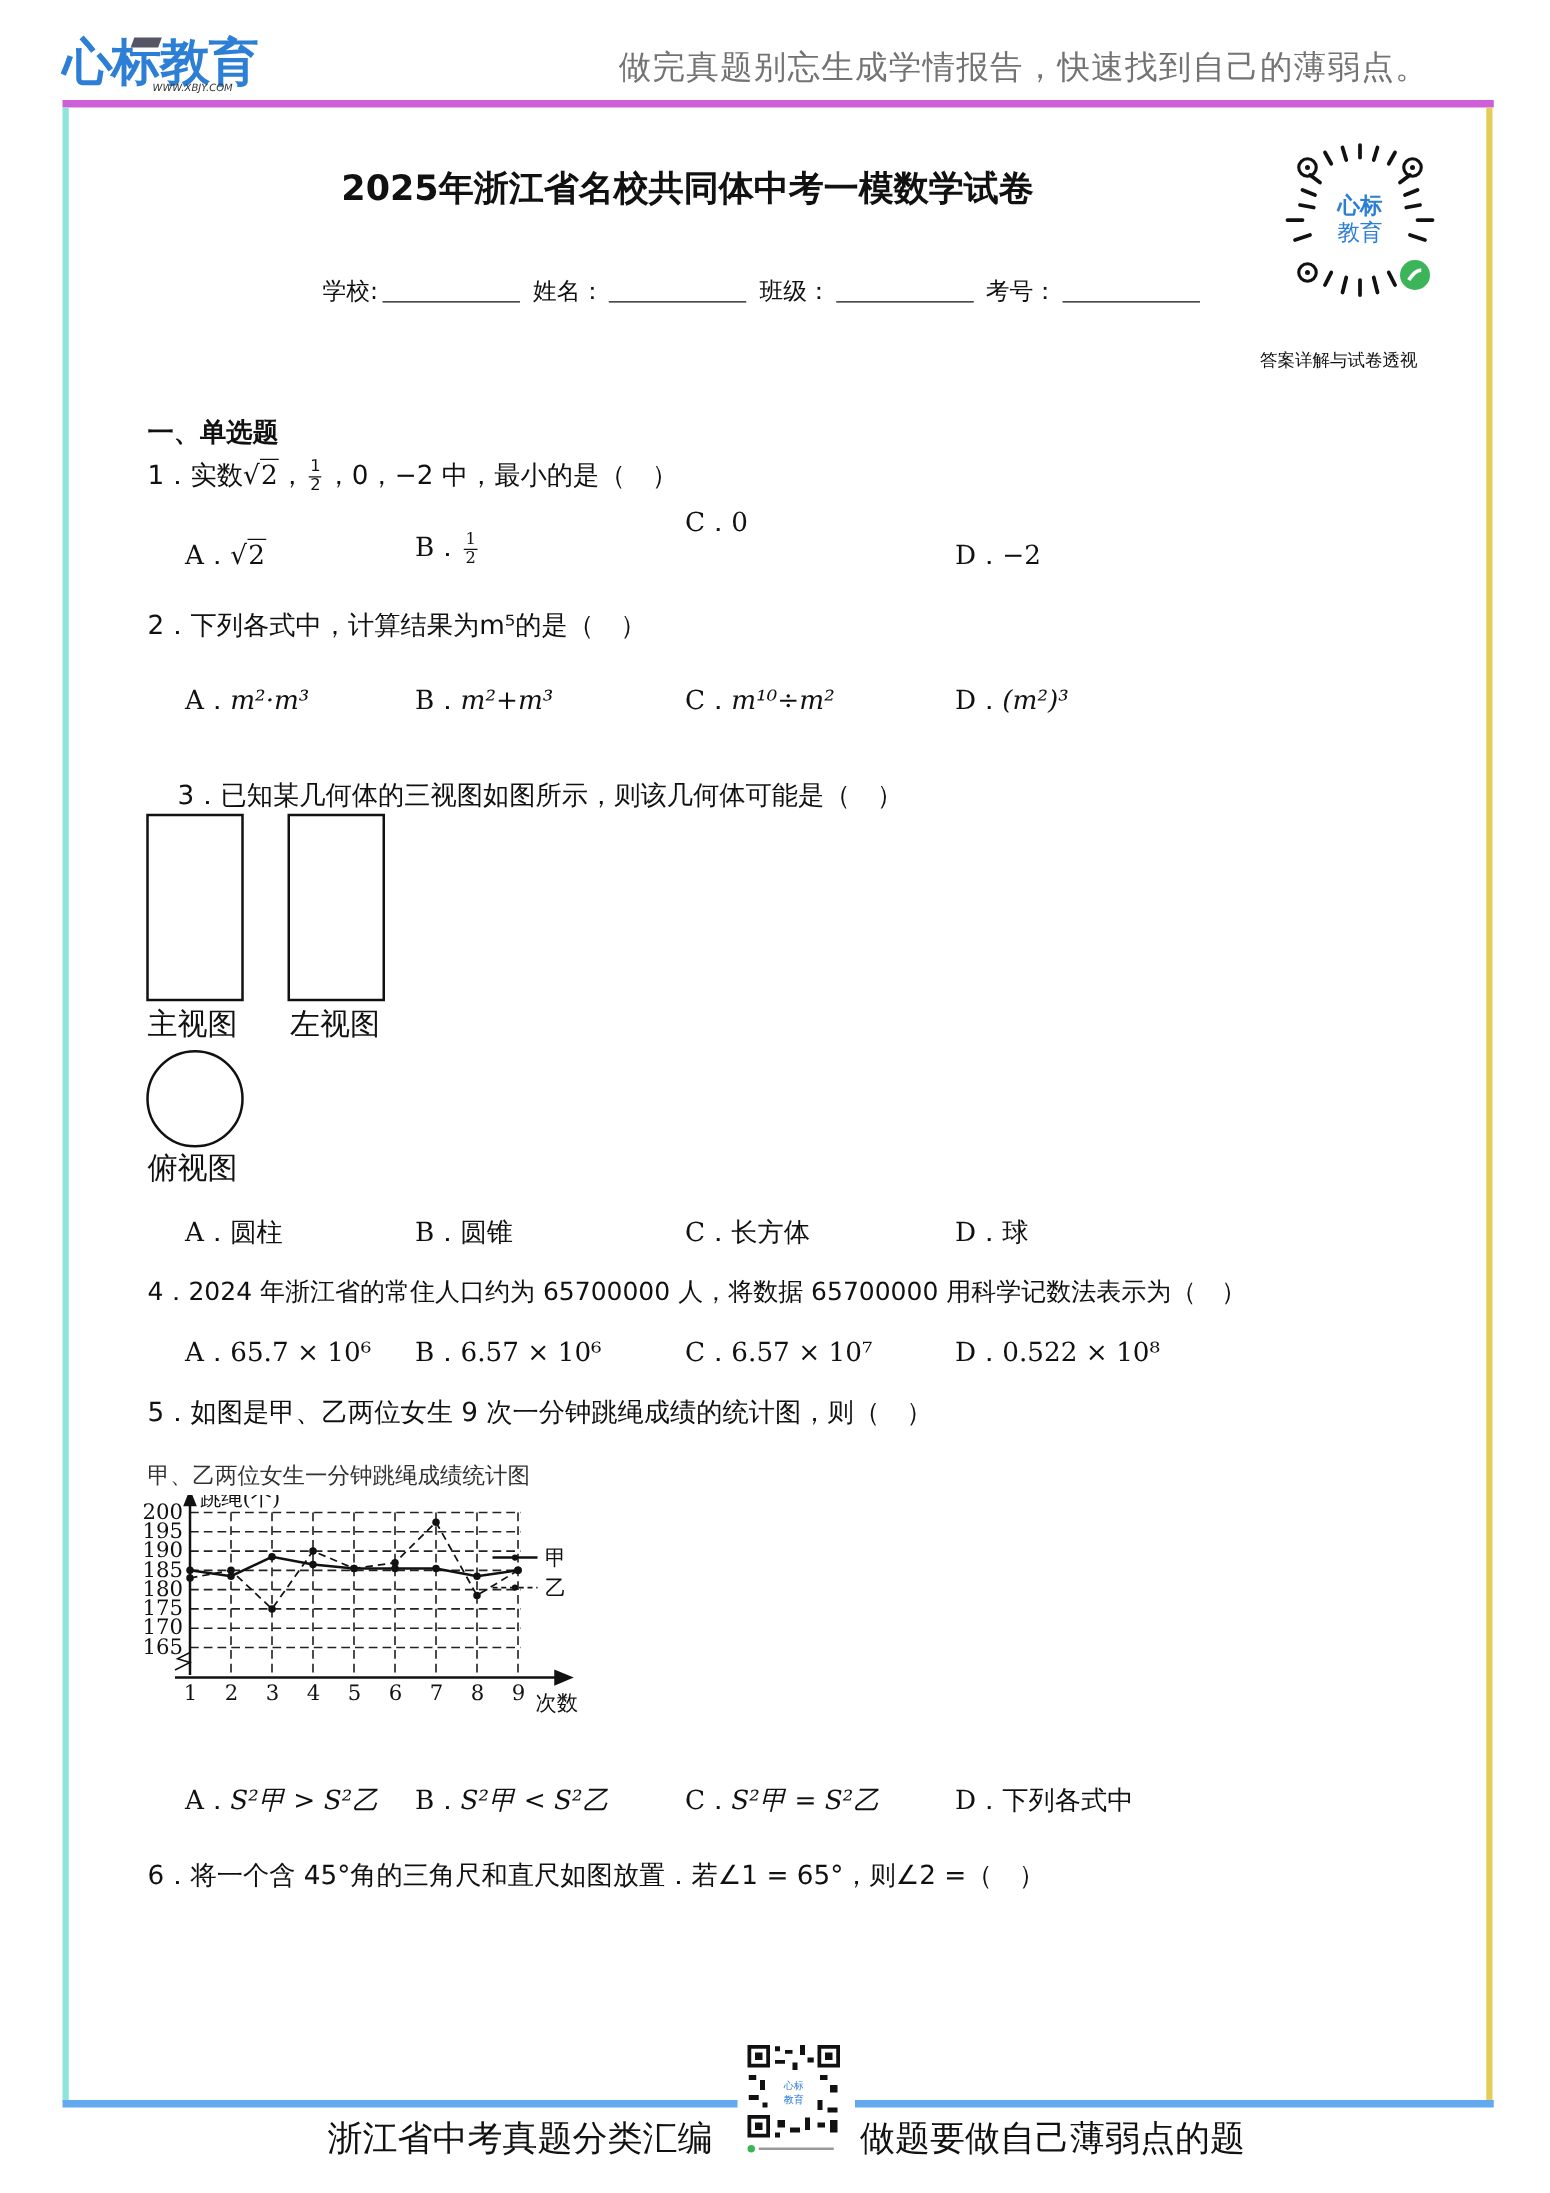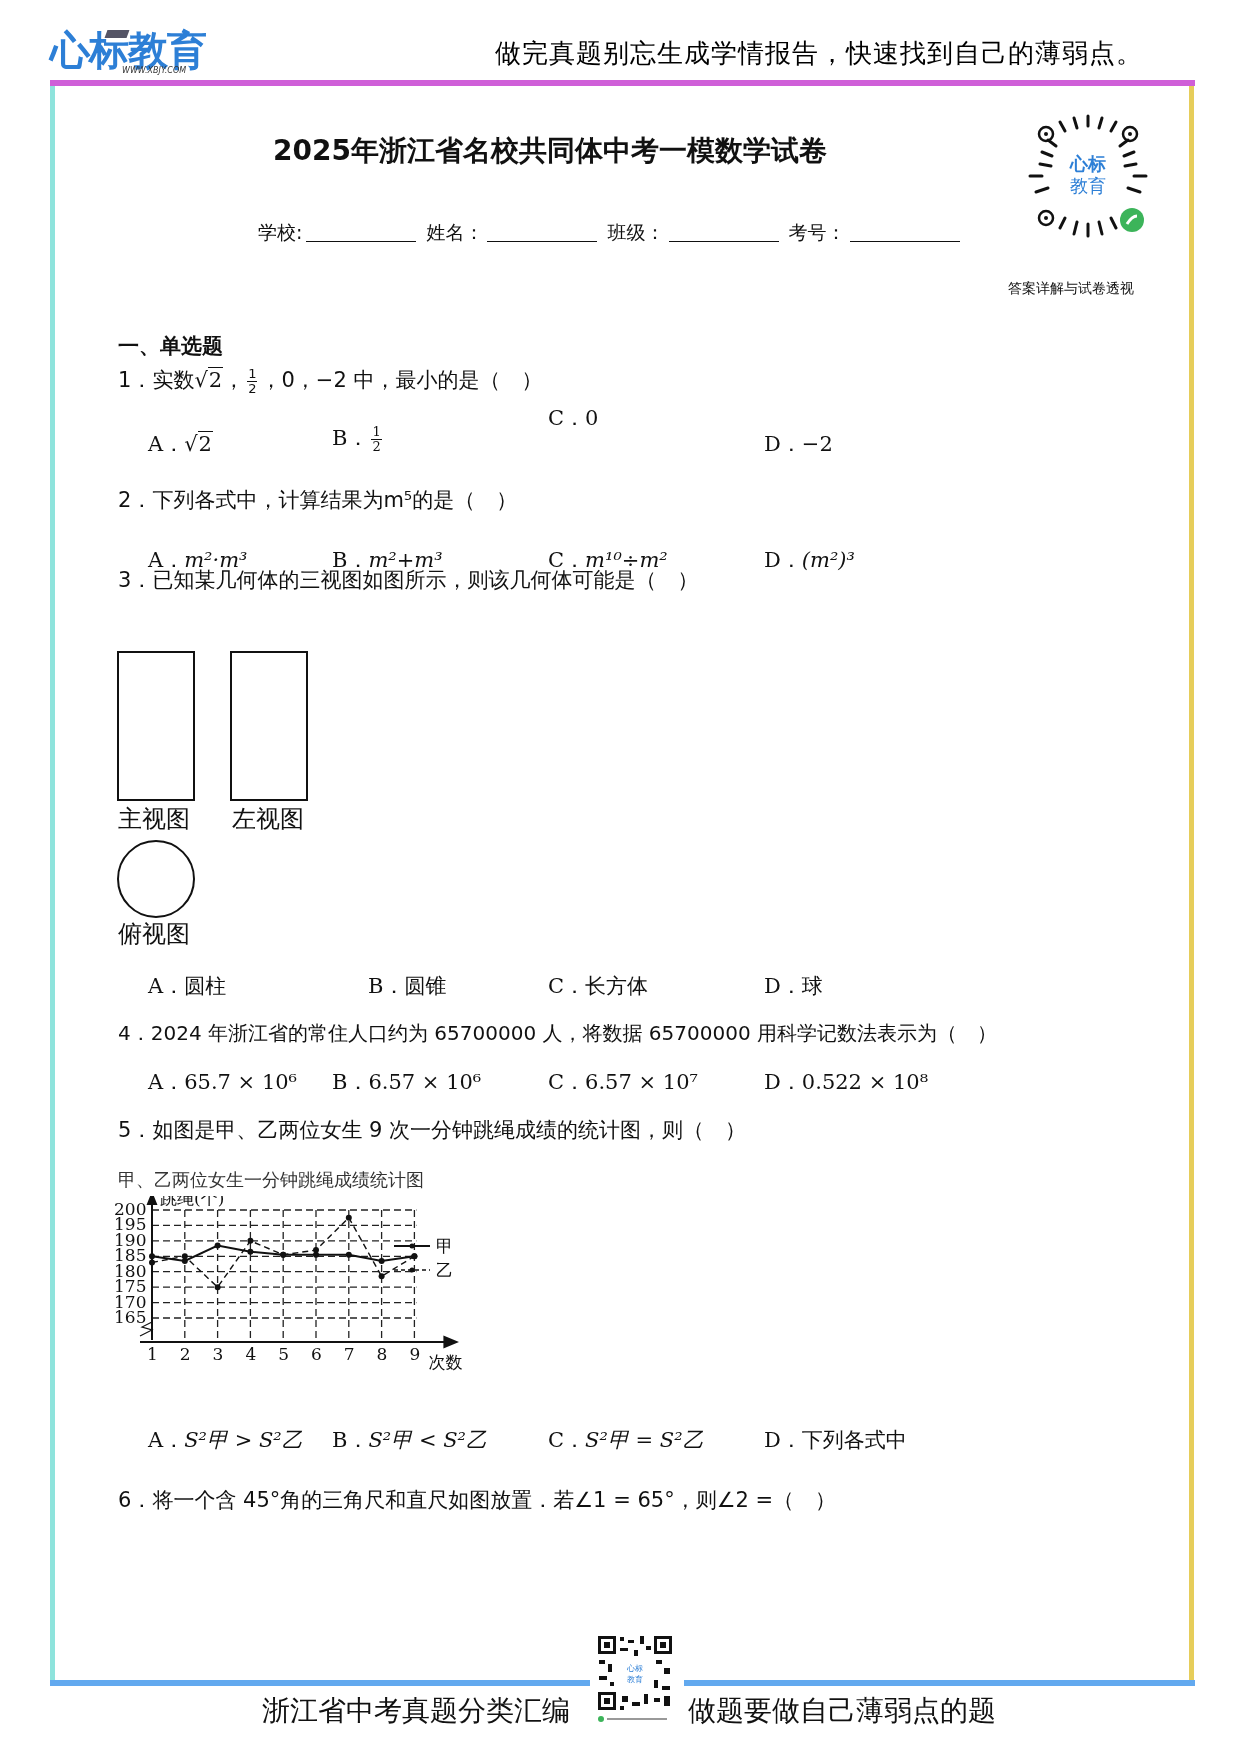--- a/index.html
+++ b/index.html
@@ -7,21 +7,21 @@
     width: 1240px; height: 1754px; position: relative; background: #ffffff;
     font-family: "DejaVu Serif", "Liberation Serif", serif; color: #111;
     overflow: hidden;
   }
   .abs { position: absolute; }
   
   .logo { left: 50px; top: 28px; width: 160px; height: 52px; }
   .logo-text { font-family: "DejaVu Sans", sans-serif; font-weight: bold; font-size: 40px; color: #2d7fd6; letter-spacing: -1px; line-height: 44px; }
   .logo-url { position: absolute; left: 72px; top: 38px; font-size: 8px; font-style: italic; color: #333; font-family: "DejaVu Sans", sans-serif; }
   .logo-cap { position: absolute; left: 56px; top: 2px; width: 22px; height: 8px; background: #556; transform: skewX(-20deg); }
-  .slogan { left: 495px; top: 36px; font-size: 26px; color: #000000; letter-spacing: 1px; font-family: "DejaVu Sans", sans-serif; font-weight: 300; }
+  .slogan { left: 495px; top: 36px; font-size: 26px; color: #737373; letter-spacing: 1px; font-family: "DejaVu Sans", sans-serif; font-weight: 300; }
   .top-bar { left: 50px; top: 80px; width: 1145px; height: 6px; background: #cf5fd8; }
   .left-bar { left: 50px; top: 86px; width: 5px; height: 1595px; background: #8ee3dc; }
   .right-bar { left: 1189px; top: 86px; width: 5px; height: 1595px; background: #e6cd5a; }
   .bottom-bar-l { left: 50px; top: 1680px; width: 540px; height: 6px; background: #62a9ef; }
   .bottom-bar-r { left: 684px; top: 1680px; width: 511px; height: 6px; background: #62a9ef; }
   
   .title { left: 0; width: 1100px; top: 132px; text-align: center; font-size: 28px; font-weight: bold; font-family: "DejaVu Sans", sans-serif; }
   .info-line { left: 258px; top: 220px; font-size: 19px; font-family: "DejaVu Sans", sans-serif; white-space: nowrap; }
   .info-line .blank { display: inline-block; width: 110px; border-bottom: 1.5px solid #111; margin: 0 4px; vertical-align: -3px; height: 16px; }
   
@@ -122,31 +122,31 @@
 <div class="abs opt" style="left:764px; top:430px;"><span>D．</span><span>−2</span></div>
 
 <div class="abs q" style="top:486px;">
   <span>2．</span><span>下列各式中，计算结果为m⁵的是（　）</span>
 </div>
 <div class="abs opt" style="left:148px; top:546px;"><span>A．</span><span class="m">m²·m³</span></div>
 <div class="abs opt" style="left:332px; top:546px;"><span>B．</span><span class="m">m²+m³</span></div>
 <div class="abs opt" style="left:548px; top:546px;"><span>C．</span><span class="m">m¹⁰÷m²</span></div>
 <div class="abs opt" style="left:764px; top:546px;"><span>D．</span><span class="m">(m²)³</span></div>
 
-<div class="abs q" style="top:566px;">
+<div class="abs q" style="top:622px;margin-left:24px;">
   <span>3．</span><span>已知某几何体的三视图如图所示，则该几何体可能是（　）</span>
 </div>
 <div class="abs view-rect" style="left:117px; top:651px; width:74px; height:146px;"></div>
 <div class="abs view-rect" style="left:230px; top:651px; width:74px; height:146px;"></div>
 <div class="abs view-label" style="left:118px; top:803px;">主视图</div>
 <div class="abs view-label" style="left:232px; top:803px;">左视图</div>
 <div class="abs view-rect" style="left:117px; top:840px; width:74px; height:74px; border-radius:50%;"></div>
 <div class="abs view-label" style="left:118px; top:918px;">俯视图</div>
 <div class="abs opt" style="left:148px; top:972px;"><span>A．</span><span>圆柱</span></div>
-<div class="abs opt" style="left:332px; top:972px;margin-left:36px;"><span>B．</span><span>圆锥</span></div>
+<div class="abs opt" style="left:332px; top:972px;"><span>B．</span><span>圆锥</span></div>
 <div class="abs opt" style="left:548px; top:972px;"><span>C．</span><span>长方体</span></div>
 <div class="abs opt" style="left:764px; top:972px;"><span>D．</span><span>球</span></div>
 
 <div class="abs q" style="top:1020px; font-size:20px;">
   <span>4．</span><span>2024 年浙江省的常住人口约为 65700000 人，将数据 65700000 用科学记数法表示为（　）</span>
 </div>
 <div class="abs opt" style="left:148px; top:1068px;"><span>A．</span><span>65.7 × 10⁶</span></div>
 <div class="abs opt" style="left:332px; top:1068px;"><span>B．</span><span>6.57 × 10⁶</span></div>
 <div class="abs opt" style="left:548px; top:1068px;"><span>C．</span><span>6.57 × 10⁷</span></div>
 <div class="abs opt" style="left:764px; top:1068px;"><span>D．</span><span>0.522 × 10⁸</span></div>

